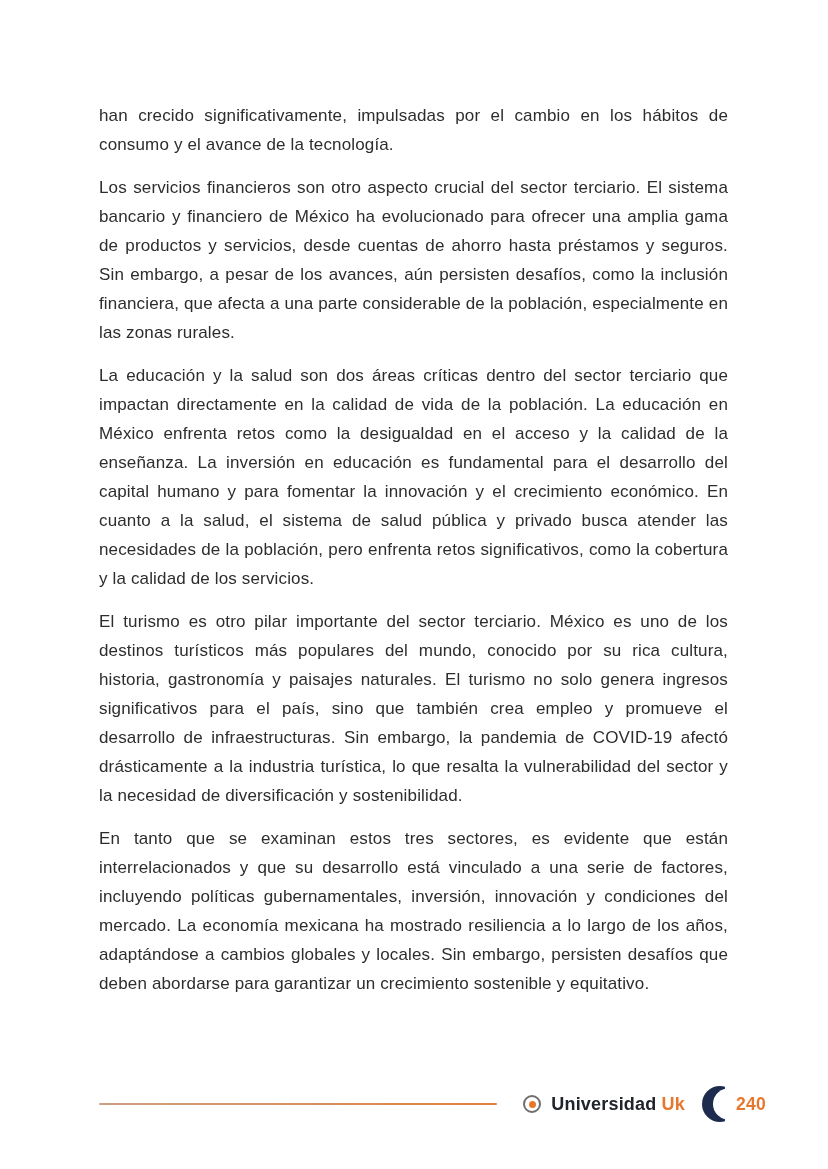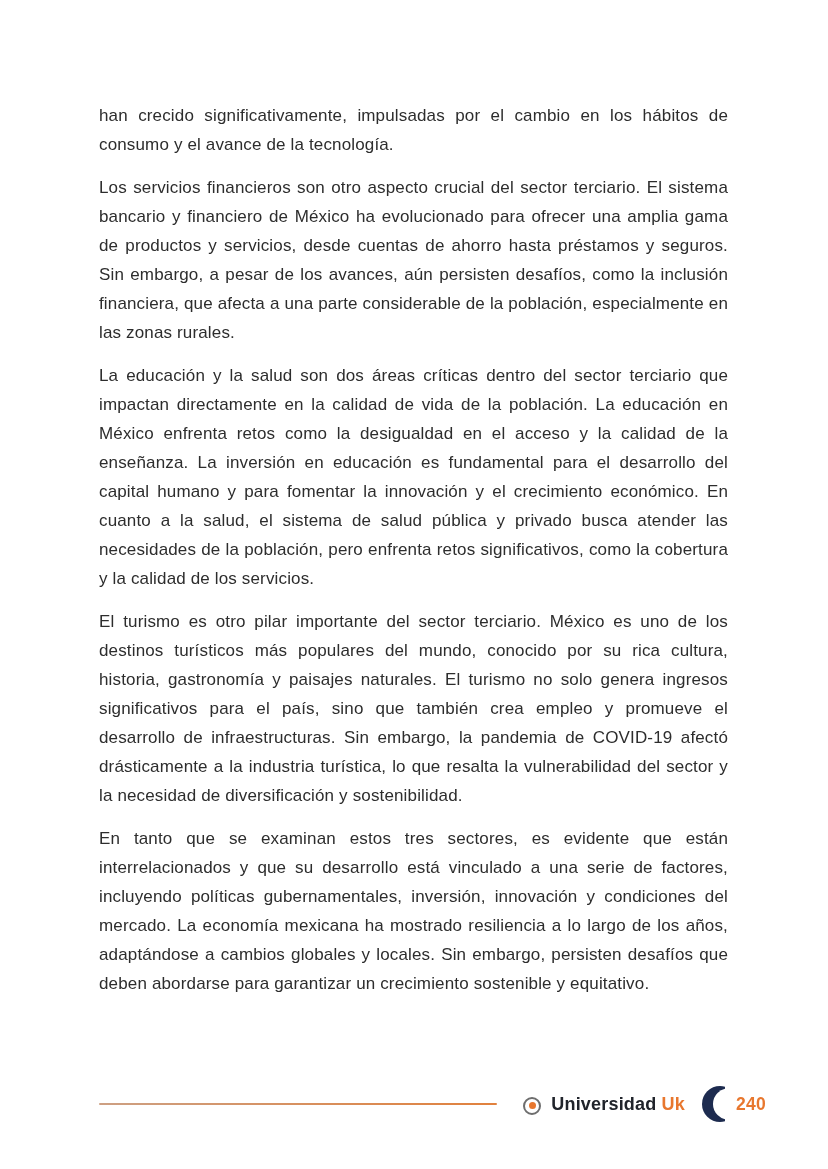--- a/index.html
+++ b/index.html
@@ -42,21 +42,21 @@
   }
   .footer-rule {
     flex: 1;
     height: 2px;
     border-radius: 1px;
     background: linear-gradient(90deg, #cda083, #e1813d);
     margin-right: 26px;
   }
   .brand {
     display: flex;
-    align-items: flex-end;
+    align-items: center;
     gap: 10px;
     margin-right: 16px;
   }
   .ring {
     width: 18px;
     height: 18px;
     border-radius: 50%;
     border: 2.5px solid #6e6e6e;
     box-sizing: border-box;
     display: inline-flex;

